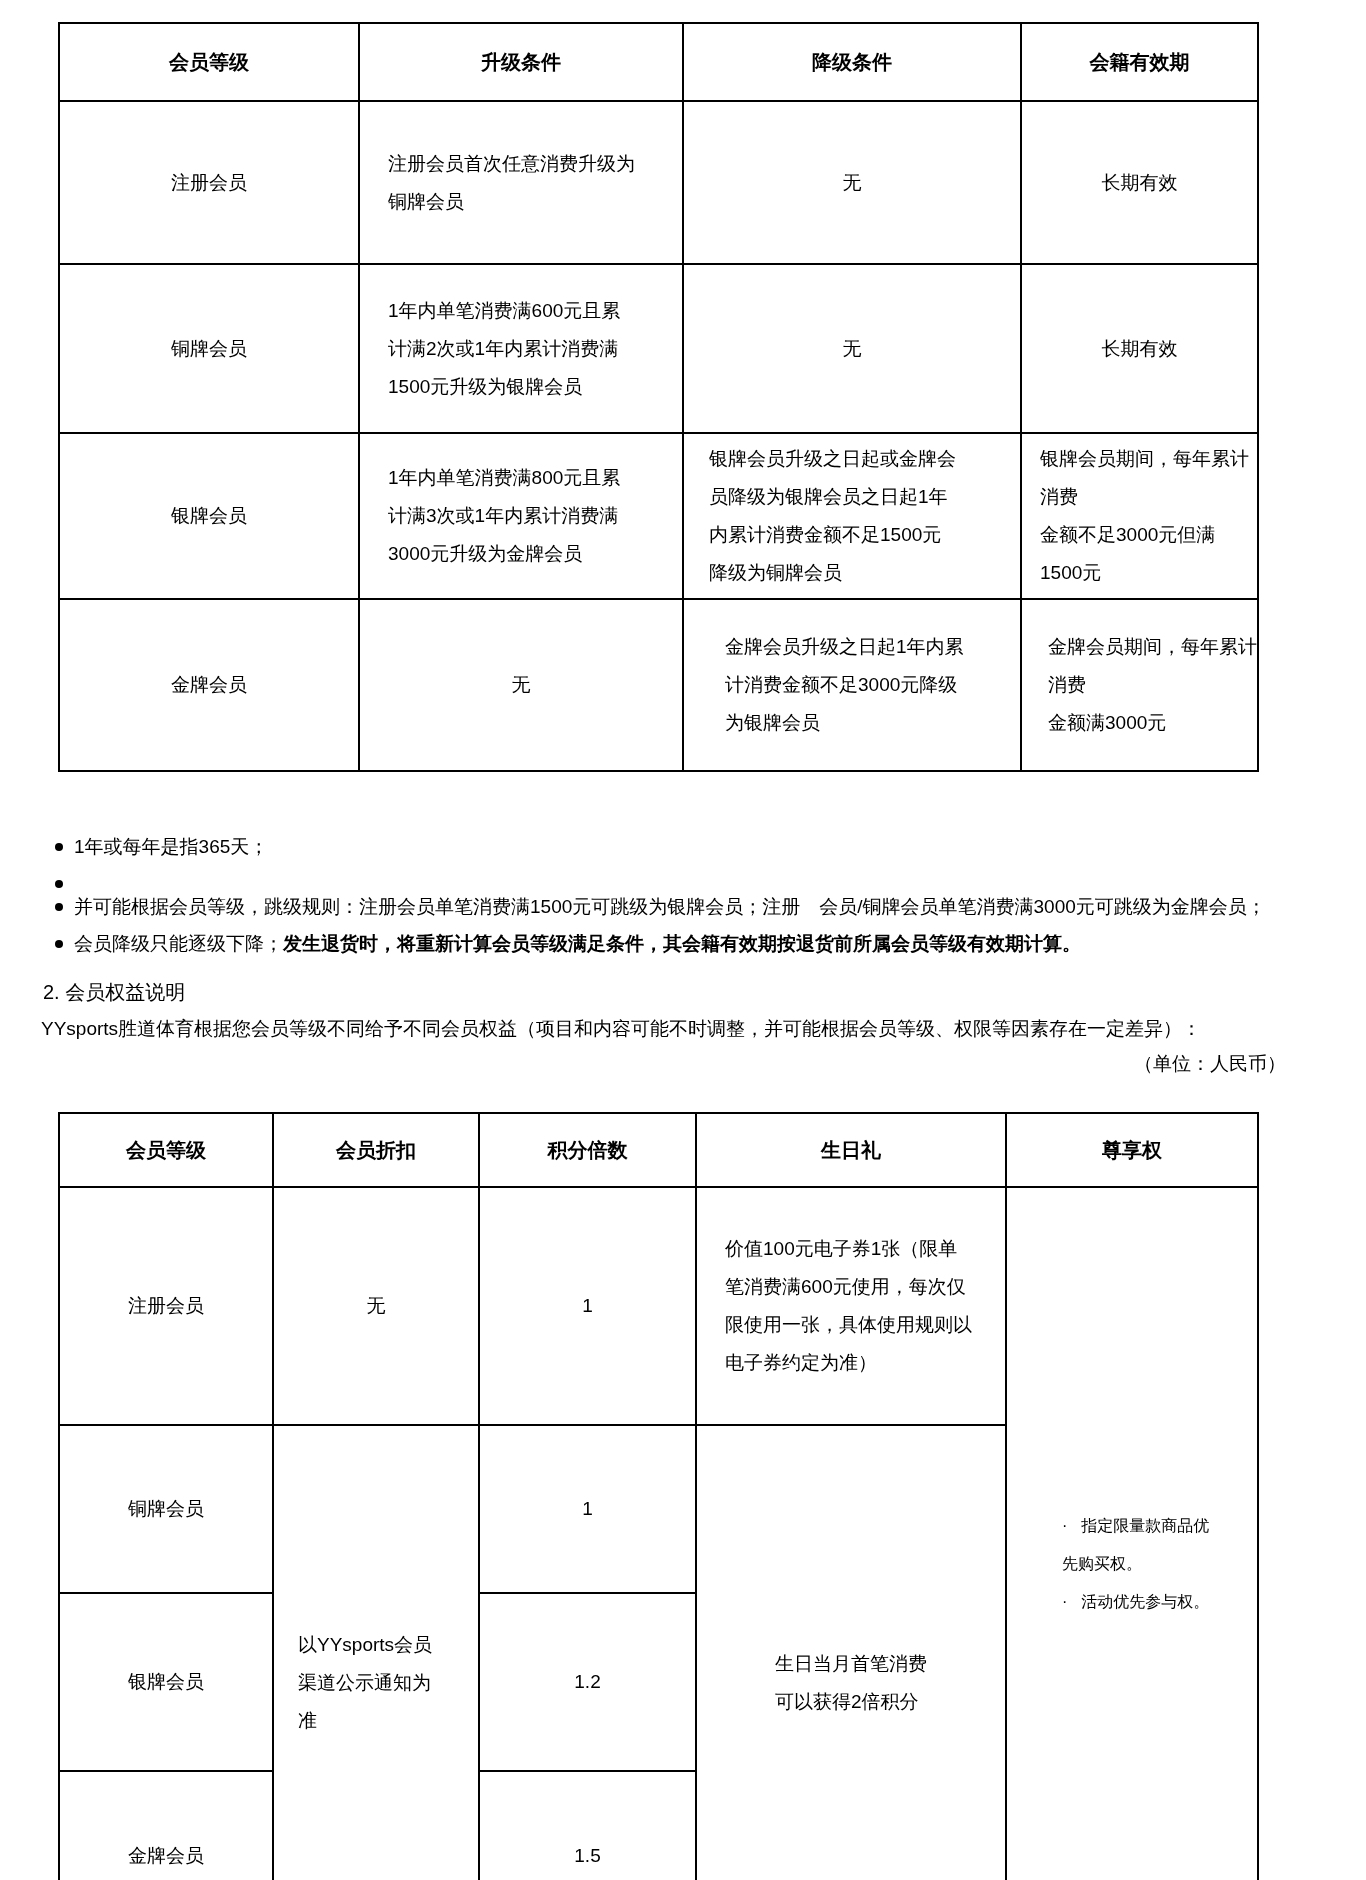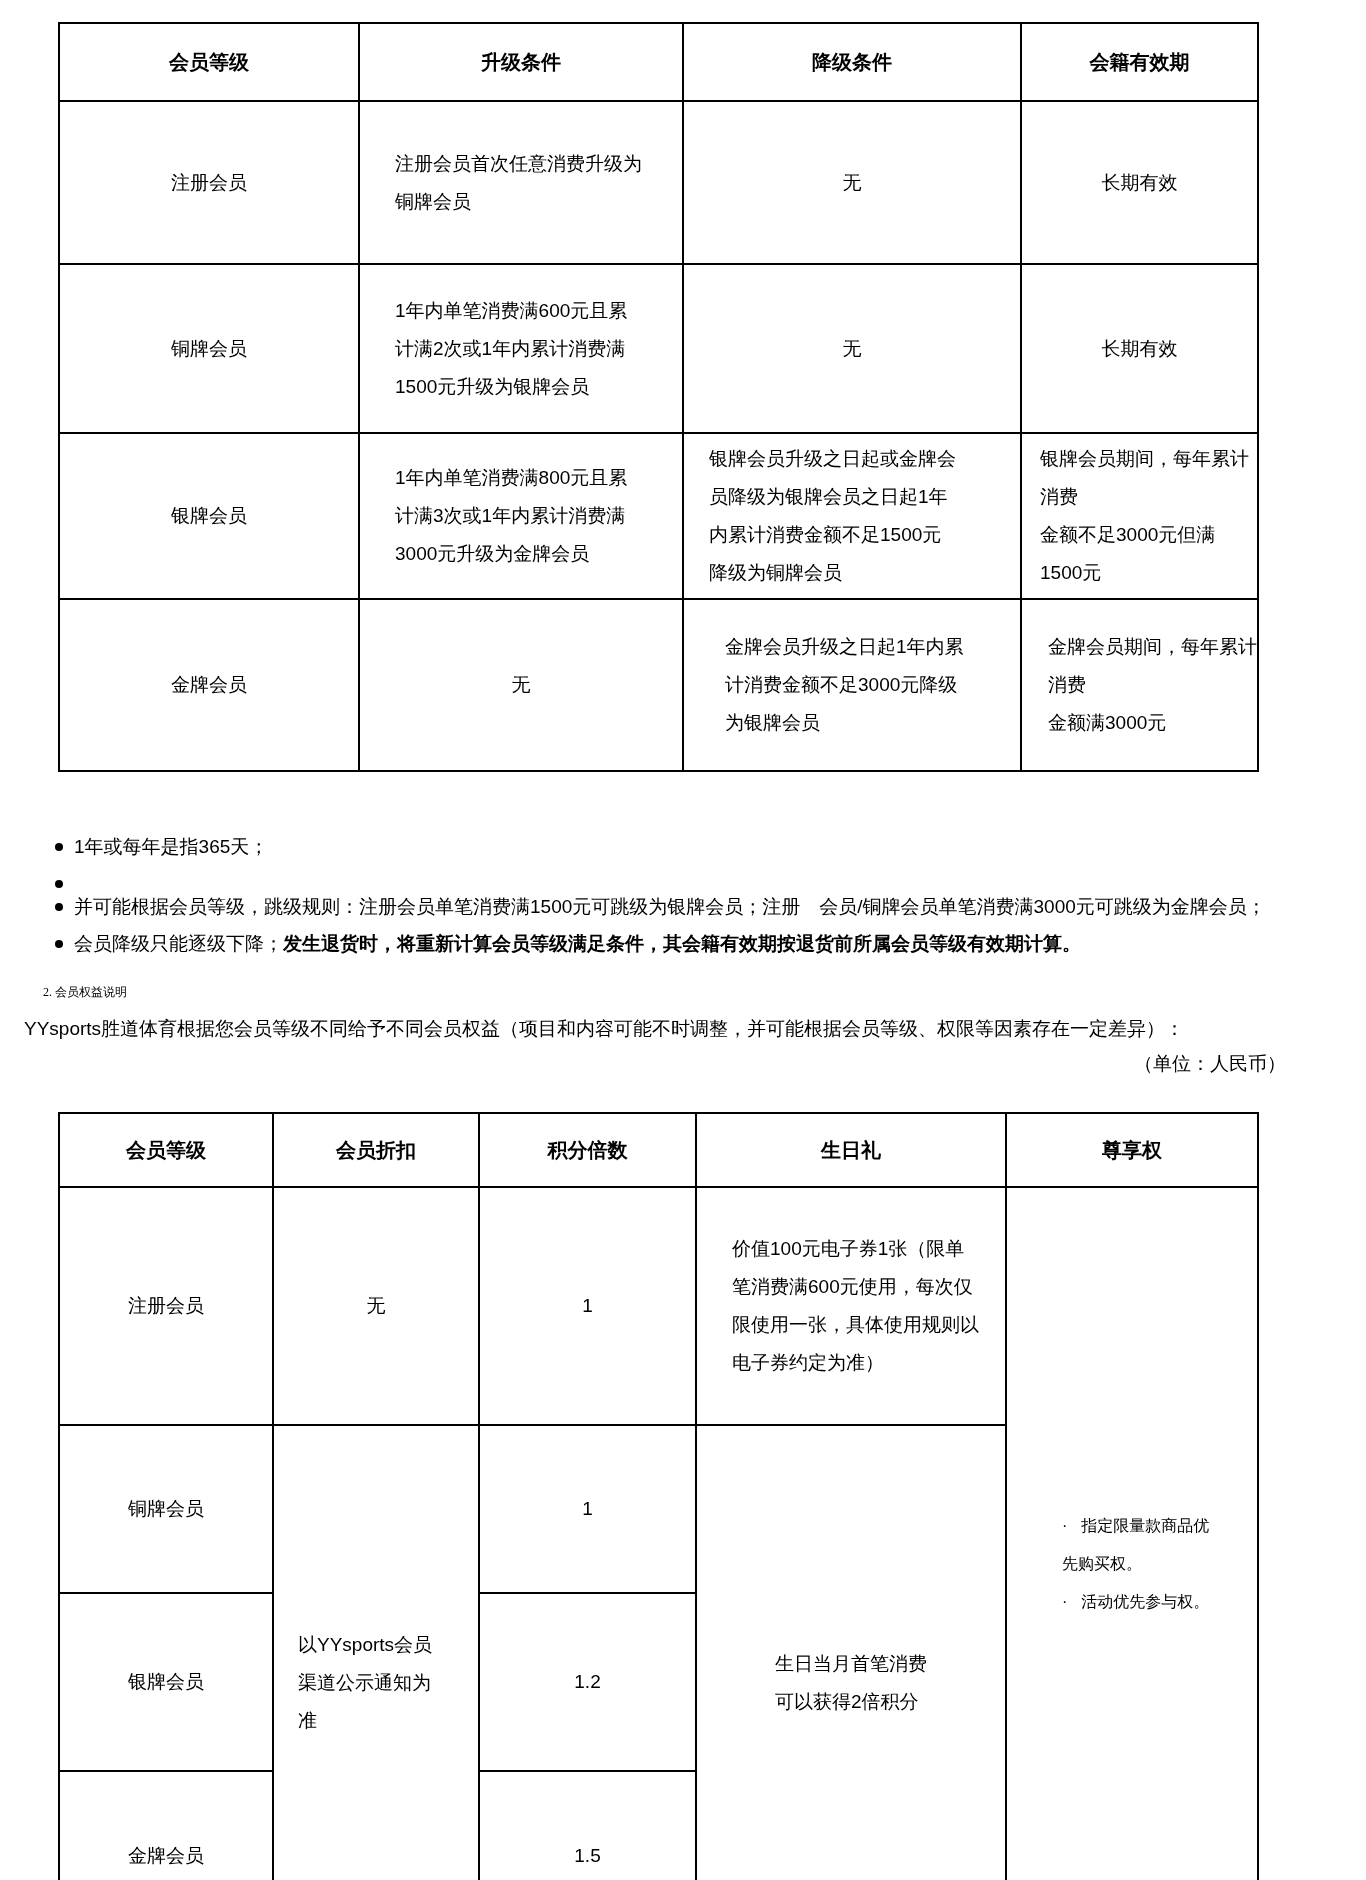--- a/index.html
+++ b/index.html
@@ -7,38 +7,38 @@
   body {
     width:1366px; height:1880px; overflow:hidden; position:relative;
     color:#000; font-family:"Liberation Sans", sans-serif;
   }
   table { border-collapse:collapse; table-layout:fixed; border:2px solid #737373; }
   th, td { border:2px solid #000; vertical-align:middle; font-size:19px; }
   th { font-weight:bold; font-size:20px; text-align:center; }
   td.c { text-align:center; }
   td.l { text-align:left; }
   .pre { white-space:pre-line; line-height:38px; }
-  .pl { padding-left:35px; padding-right:14px; }
+  .pl { padding-left:28px; padding-right:14px; }
   .abs { position:absolute; }
 
   
   #membership-table { left:58px; top:22px; }
   #membership-table th { height:78px; }
 
   
   #notes { left:55px; top:828px; width:1290px; }
   .note { display:flex; line-height:37px; font-size:19px;text-align:center; }
   .dot {
     width:8px; height:8px; border-radius:50%; background:#000;
     margin-top:15px; margin-right:11px; flex:0 0 8px;
   }
   .bold { font-weight:bold; }
 
-  #section2-title { left:43px; top:974px; font-size:12px; line-height:37px;font-family:Liberation Serif, serif; }
-  #section2-intro { left:24px; top:1010px; font-size:19px; line-height:37px; width:1300px; }
+  #section2-title { left:43px; top:974px; font-size:20px; line-height:37px; }
+  #section2-intro { left:41px; top:1010px; font-size:19px; line-height:37px; width:1300px; }
   #unit-note { top:1045px; right:80px; font-size:19px; line-height:37px; text-align:right; }
 
   
   #benefit-table { left:58px; top:1112px; }
   #benefit-table th { height:74px; }
 
   .inner-left { display:inline-block; text-align:left; }
   .privileges { padding-left:55px; padding-right:16px; text-align:left; }
   .priv-item { line-height:38px; font-size:16px; white-space:pre-line; }
   .priv-bullet { display:inline; margin-right:14px; }

